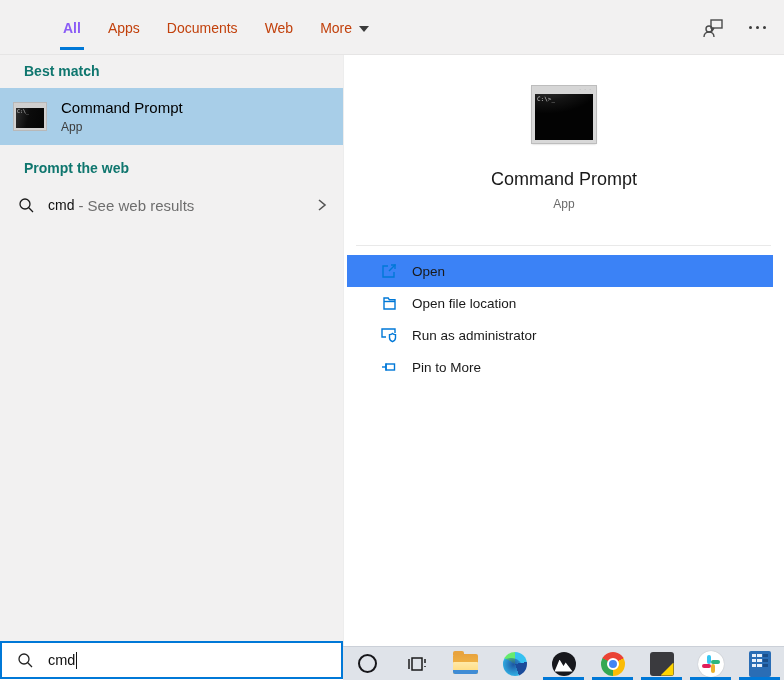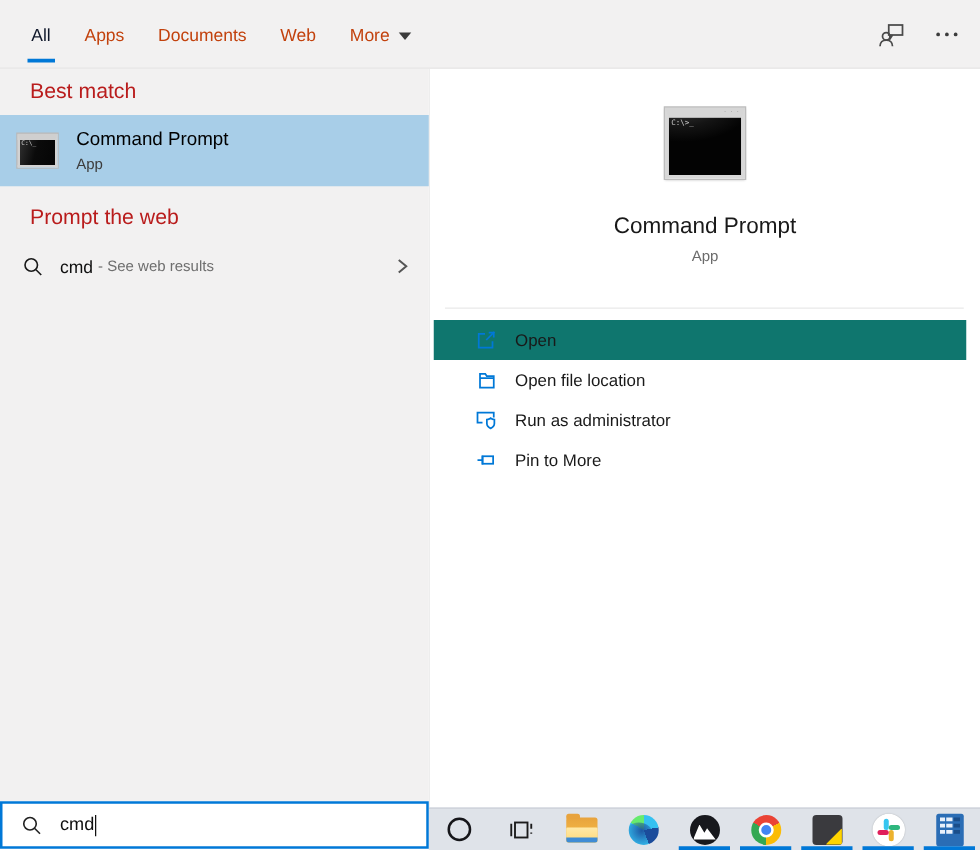--- a/index.html
+++ b/index.html
@@ -5,66 +5,66 @@
   * { margin:0; padding:0; box-sizing:border-box; }
   html,body { width:784px; height:680px; }
   body { font-family:"Liberation Sans", sans-serif; background:#fff; }
   .screen { position:relative; width:784px; height:680px; overflow:hidden; background:#fff; }
 
   
   .topbar { position:absolute; top:0; left:0; width:784px; height:55px;
             background:#f2f1f1; border-bottom:1px solid #e6e5e5; z-index:3; }
   .tabs { position:absolute; left:25px; top:0; height:55px; display:flex; align-items:center; }
   .tab { position:relative; margin-right:27px; font-size:14px; color:#c2410c; cursor:default; padding:4px 0; }
-  .tab.active { color:#0f172a; font-weight:normal; }
+  .tab.active { color:#8b5cf6; font-weight:bold;margin-left:38px; }
   .tab.active::after { content:''; position:absolute; left:-3px; right:-3px; bottom:-10px;
                        height:3px; background:#0078d7; }
   .tab-more { display:flex; align-items:center; }
   .caret-down { width:0; height:0; border-left:5px solid transparent; border-right:5px solid transparent;
                 border-top:6px solid #3b3b3b; margin-left:7px; margin-top:2px; }
   .topbar-icons { position:absolute; right:18px; top:0; height:55px; display:flex; align-items:center; gap:24px; }
   .dots { display:flex; gap:4px; }
   .dots i { width:3px; height:3px; border-radius:50%; background:#3c3c3c; display:block; }
 
   
   .left-panel { position:absolute; left:0; top:55px; width:343px; height:587px; background:#f2f1f1; z-index:2; }
-  .section-header { padding:8px 0 9px 24px; font-size:17px; font-weight:normal; color:#b91c1c; }
+  .section-header { padding:8px 0 9px 24px; font-size:14px; font-weight:bold; color:#0f766e; }
   .best-match-row { height:57px; background:#a8cee8; display:flex; align-items:center; padding-left:14px; cursor:default; }
   .cmd-icon-sm { width:32px; height:27px; flex:none;
                  border:2px solid #d2d2d2; border-top:5px solid #cfcfcf;
                  background:linear-gradient(105deg,#303030 0%,#0b0b0b 45%,#050505 100%);
                  box-shadow:0 0 0 1px #b8b8b8; position:relative; }
   .cmd-icon-sm span { position:absolute; top:0; left:1px; font-size:5px; color:#cfcfcf;
                       font-family:"DejaVu Sans Mono",monospace; line-height:6px; }
   .bm-text { margin-left:15px; }
   .bm-title { font-size:15px; color:#000; }
   .bm-sub { font-size:12px; color:#3c3c3c; margin-top:4px; }
   .web-header { margin-top:7px; }
   .web-row { height:40px; display:flex; align-items:center; padding:0 14px 0 18px; cursor:default; }
   .web-query { margin-left:13px; font-size:14px; color:#0f0f0f; }
-  .web-suffix { font-size:12px; color:#6e6e6e; margin-left:4px; }
+  .web-suffix { font-size:15px; color:#6e6e6e; margin-left:4px; }
   .web-chevron { margin-left:auto; }
 
   
   .right-panel { position:absolute; left:343px; top:55px; width:441px; height:591px;
                  background:#fff; border-left:1px solid #ededed; }
   .app-hero { text-align:center; padding-top:31px; }
   .cmd-icon-lg { width:64px; height:57px; display:inline-block;
                  border:3px solid #d8d8d8; border-top:8px solid #d6d6d6;
                  background:radial-gradient(ellipse 130% 90% at 18% -25%, #3e3e3e 0%, #141414 45%, #030303 75%);
                  box-shadow:0 0 0 1px #bdbdbd, 0 1px 2px rgba(0,0,0,.25); position:relative; }
   .cmd-icon-lg .prompt { position:absolute; top:1px; left:2px; font-size:6px; color:#c8c8c8;
                          font-family:"DejaVu Sans Mono",monospace; line-height:7px; }
   .cmd-icon-lg .chrome-dots { position:absolute; top:-7px; right:1px; font-size:5px; color:#8a8a8a; line-height:5px; letter-spacing:1px; }
   .app-title { margin-top:22px; font-size:18px; color:#191919; }
   .app-sub { margin-top:7px; font-size:12px; color:#6b6b6b; }
   .separator { height:1px; background:#e9e9e9; margin:34px 13px 9px 12px; }
   .action-row { height:32px; display:flex; align-items:center; margin:0 11px 0 3px;
                 padding-left:33px; font-size:13.5px; color:#191919; cursor:default; }
-  .action-row.active { background:#0f766e; }
+  .action-row.active { background:#3b82f6; }
   .action-icon { width:18px; height:18px; flex:none; margin-right:14px; display:flex; align-items:center; justify-content:center; }
 
   
   .search-box { position:absolute; left:0; bottom:1px; width:343px; height:38px; background:#fff;
                 border:2px solid #0078d7; display:flex; align-items:center; padding-left:15px; z-index:6; }
   .search-text { margin-left:14px; font-size:14.5px; color:#0f0f0f; }
   .caret-bar { width:1px; height:17px; background:#111; margin-left:1px; }
 
   
   .taskbar { position:absolute; left:343px; bottom:0; width:441px; height:34px;

